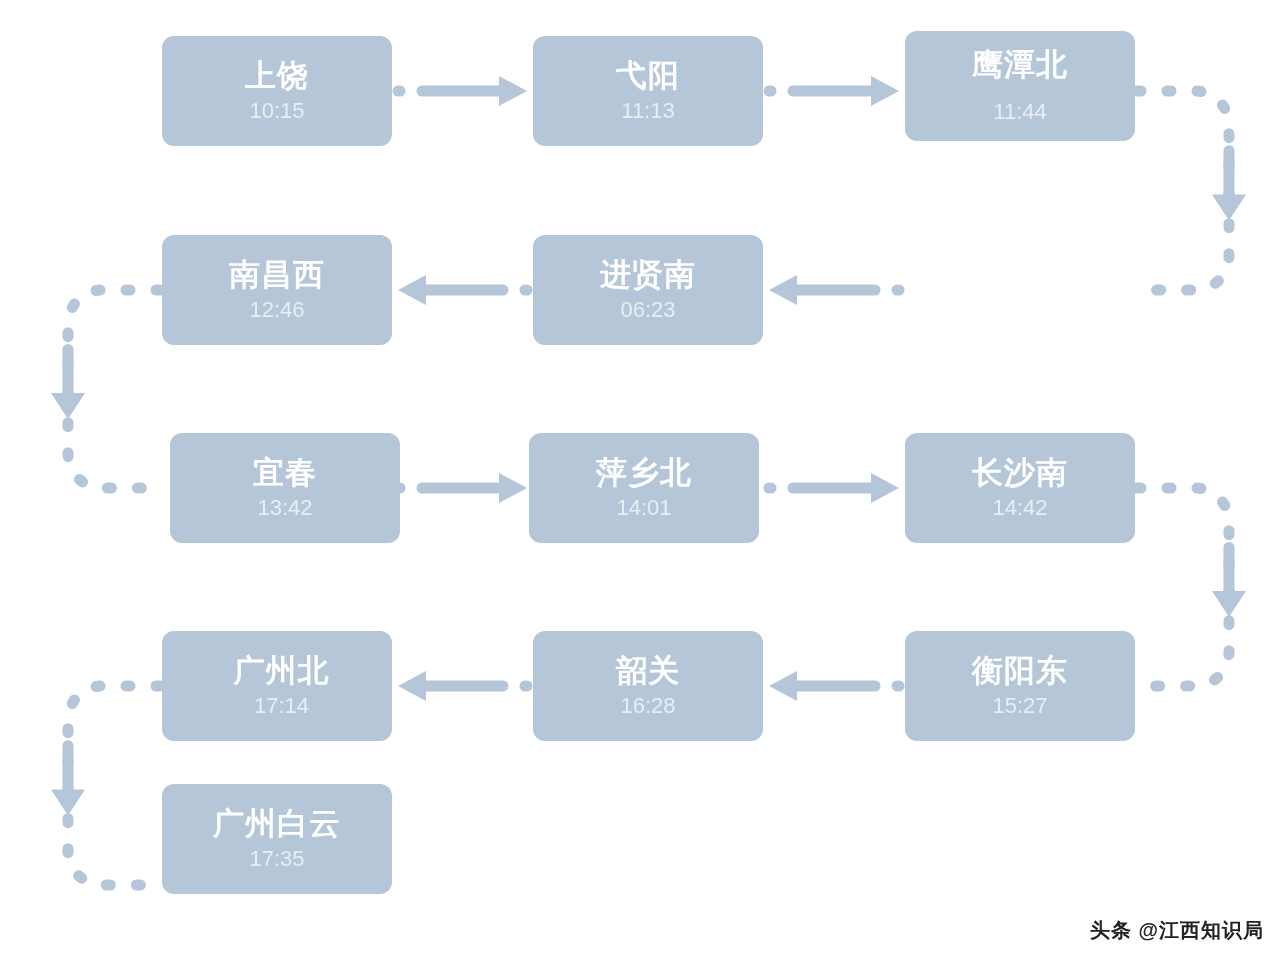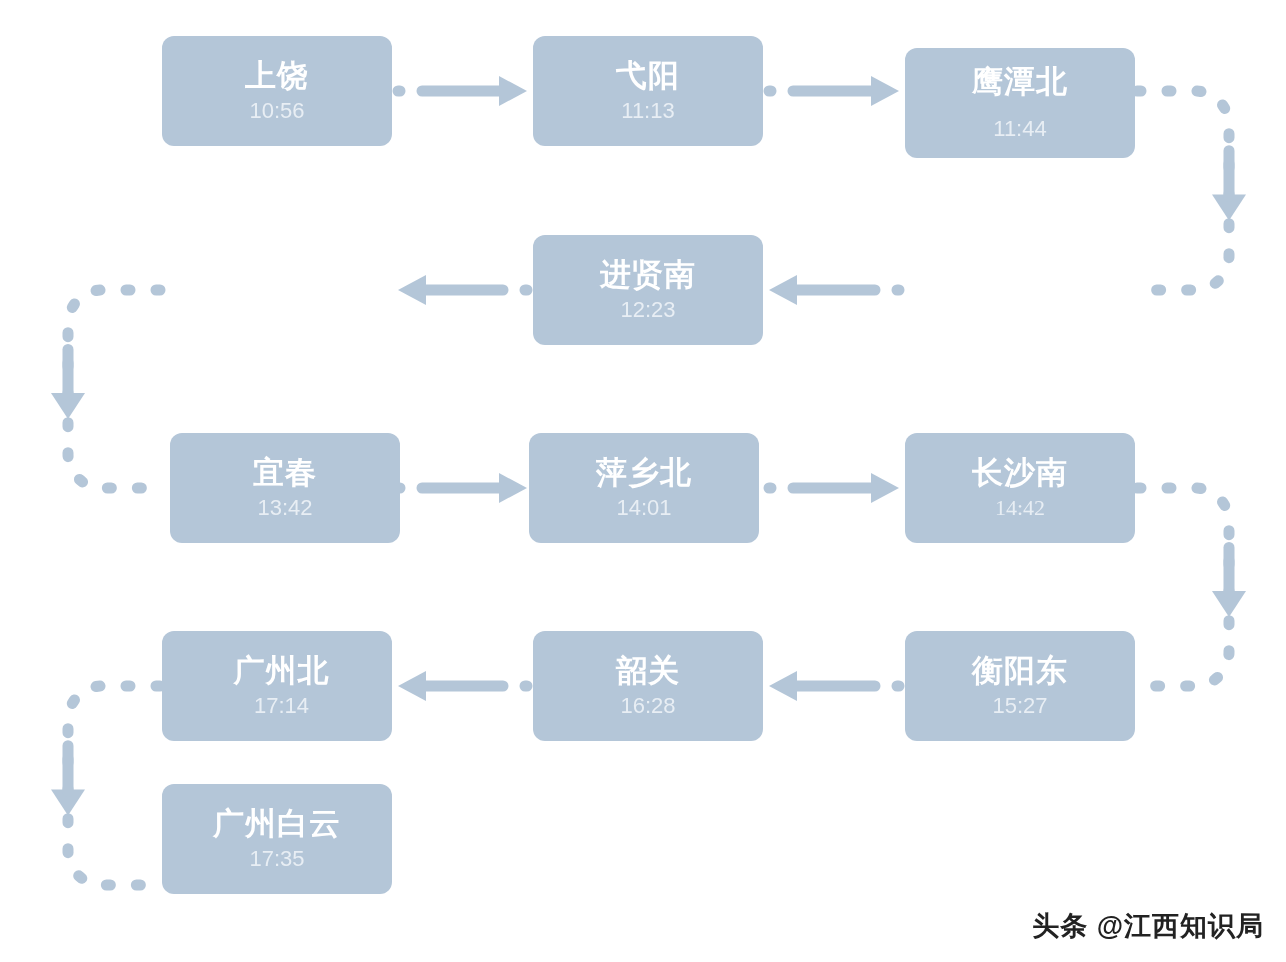--- a/index.html
+++ b/index.html
@@ -53,21 +53,21 @@
   }
   .arrow-h svg, .dashed svg { display: block; }
   .dashed {
     position: absolute;
   }
   .watermark {
     position: absolute;
     right: 22px;
     bottom: 18px;
     color: #222222;
-    font-size: 27px;
+    font-size: 20px;
     font-weight: bold;
     letter-spacing: 1px;
     white-space: nowrap;
   }
 </style>
 </head>
 <body>
 
 <div id="canvas">
     <div class="arrow-h" style="left: 392px; top: 71px; width: 141px;">
@@ -165,43 +165,47 @@
     </div>
     <div class="dashed" style="left: 42px; top: 672px;">
       <svg width="130" height="227" viewBox="0 0 130 227">
         <path d="M 118 14 H 60 A 34 34 0 0 0 26 48 V 179 A 34 34 0 0 0 60 213 H 110" fill="none" stroke="#b4c6d8" stroke-width="11" stroke-linecap="round" stroke-dasharray="4 26"></path>
         <path d="M 9 117.48 L 26 143.48000000000002 L 43 117.48 Z" fill="#b4c6d8"></path>
         <line x1="26" y1="73.69999999999999" x2="26" y2="119.47" stroke="#b4c6d8" stroke-width="11" stroke-linecap="round"></line>
       </svg>
     </div>
     <div class="node" style="left: 162px; top: 36px;">
       <div class="name">上饶</div>
-      <div class="time">10:56</div>
+      <div class="time">10:15</div>
     </div>
     <div class="node" style="left: 533px; top: 36px; align-items: center;">
       <div class="name">弋阳</div>
       <div class="time">11:13</div>
     </div>
-    <div class="node" style="left: 905px; top: 48px; gap: 12px;">
+    <div class="node" style="left: 905px; top: 31px; gap: 12px;">
       <div class="name">鹰潭北</div>
       <div class="time">11:44</div>
     </div>
     <div class="node" style="left: 533px; top: 235px;">
       <div class="name">进贤南</div>
-      <div class="time">12:23</div>
+      <div class="time">06:23</div>
+    </div>
+    <div class="node" style="left: 162px; top: 235px;">
+      <div class="name">南昌西</div>
+      <div class="time">12:46</div>
     </div>
     <div class="node" style="left: 162px; top: 433px; margin-left: 8px;">
       <div class="name">宜春</div>
       <div class="time">13:42</div>
     </div>
     <div class="node" style="left: 529px; top: 433px;">
       <div class="name">萍乡北</div>
       <div class="time">14:01</div>
     </div>
-    <div class="node" style="left: 905px; top: 433px; font-family: Liberation Serif, serif;">
+    <div class="node" style="left: 905px; top: 433px;">
       <div class="name">长沙南</div>
       <div class="time">14:42</div>
     </div>
     <div class="node" style="left: 905px; top: 631px;">
       <div class="name">衡阳东</div>
       <div class="time">15:27</div>
     </div>
     <div class="node" style="left: 533px; top: 631px;">
       <div class="name">韶关</div>
       <div class="time">16:28</div>

